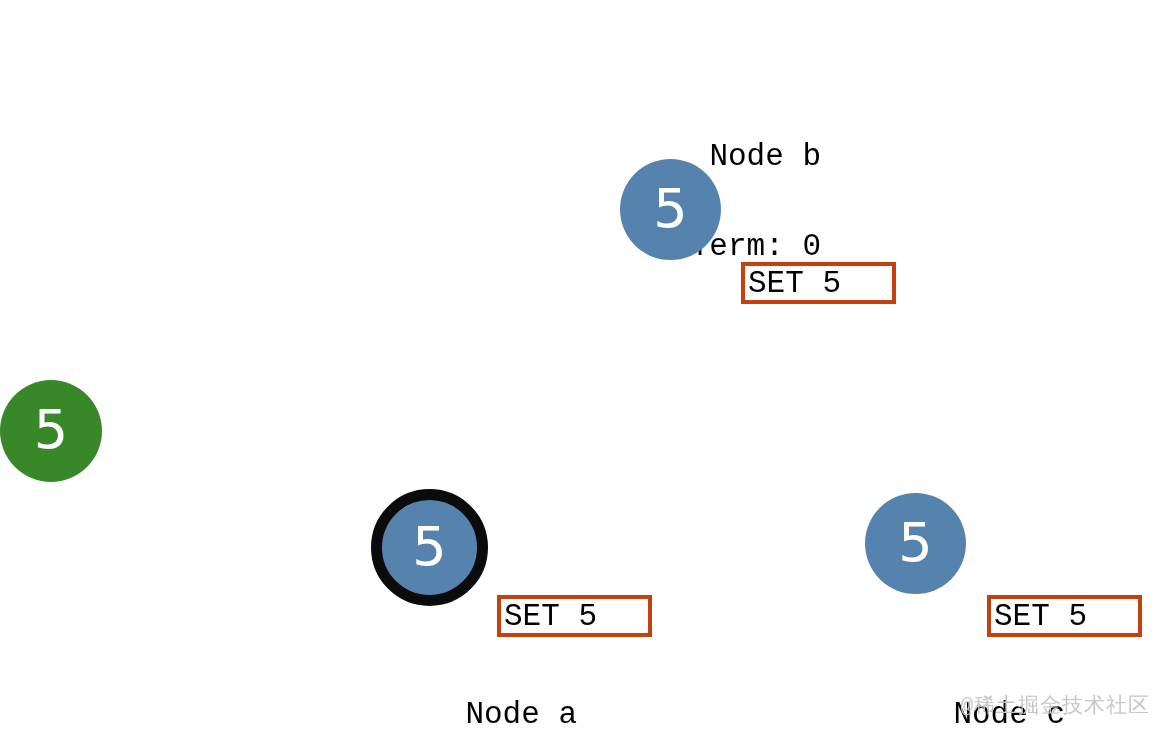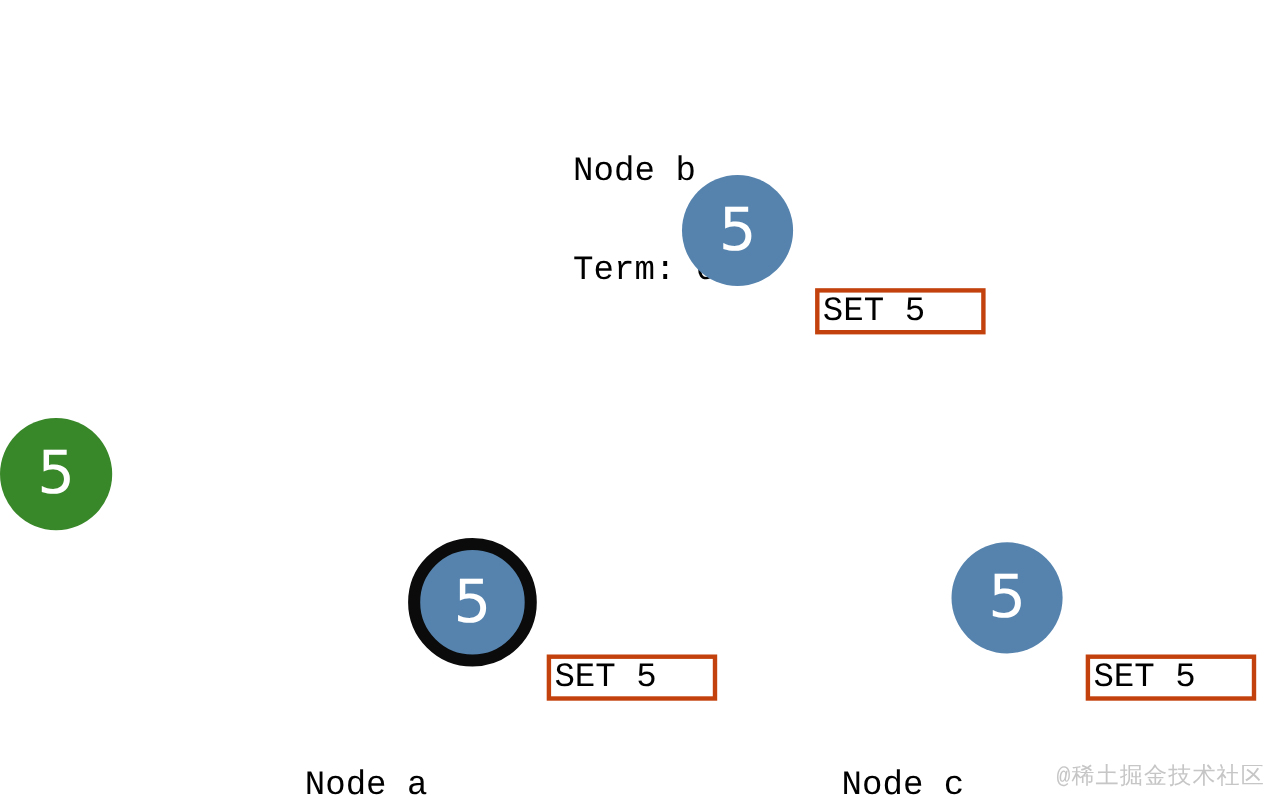--- a/index.html
+++ b/index.html
@@ -12,21 +12,21 @@
     width: 1162px;
     height: 736px;
     background: #ffffff;
     overflow: hidden;
     font-family: "Liberation Mono", "DejaVu Sans Mono", monospace;
     color: #000000;
   }
   .node-label {
     position: absolute;
     width: 300px;
-    text-align: left;
+    text-align: right;
     font-size: 31px;
     line-height: 30px;
     white-space: pre;
     color: #000000;
   }
   .circle {
     position: absolute;
     border-radius: 50%;
     display: flex;
     align-items: center;

